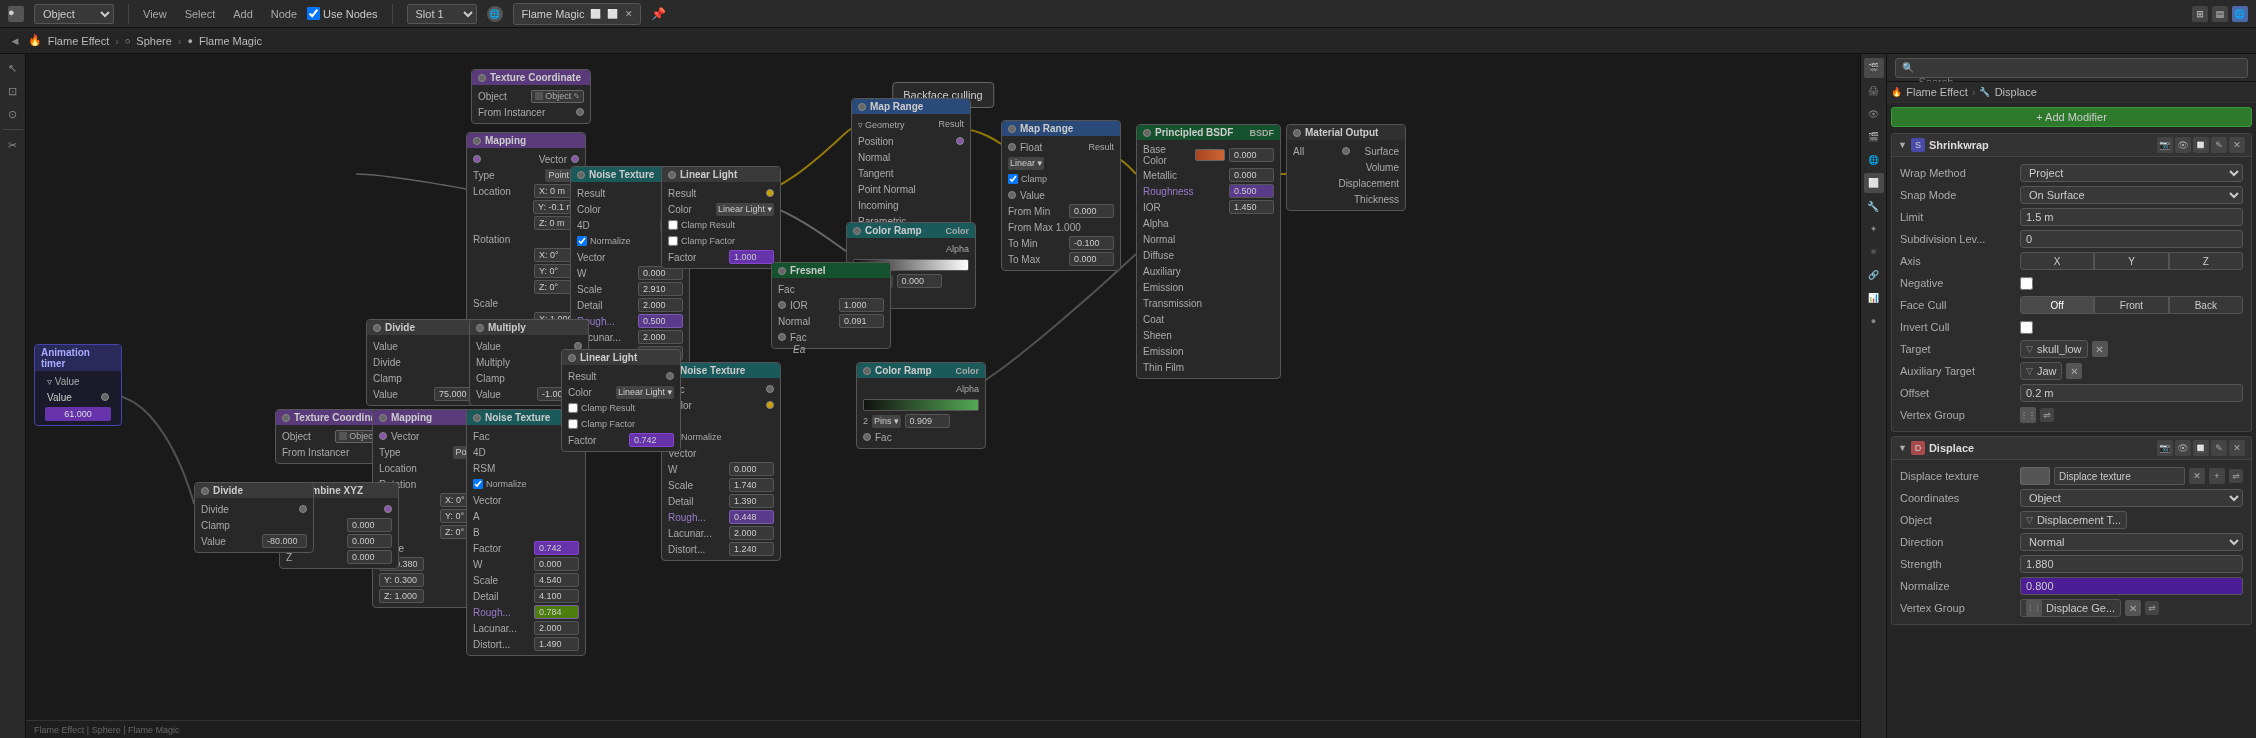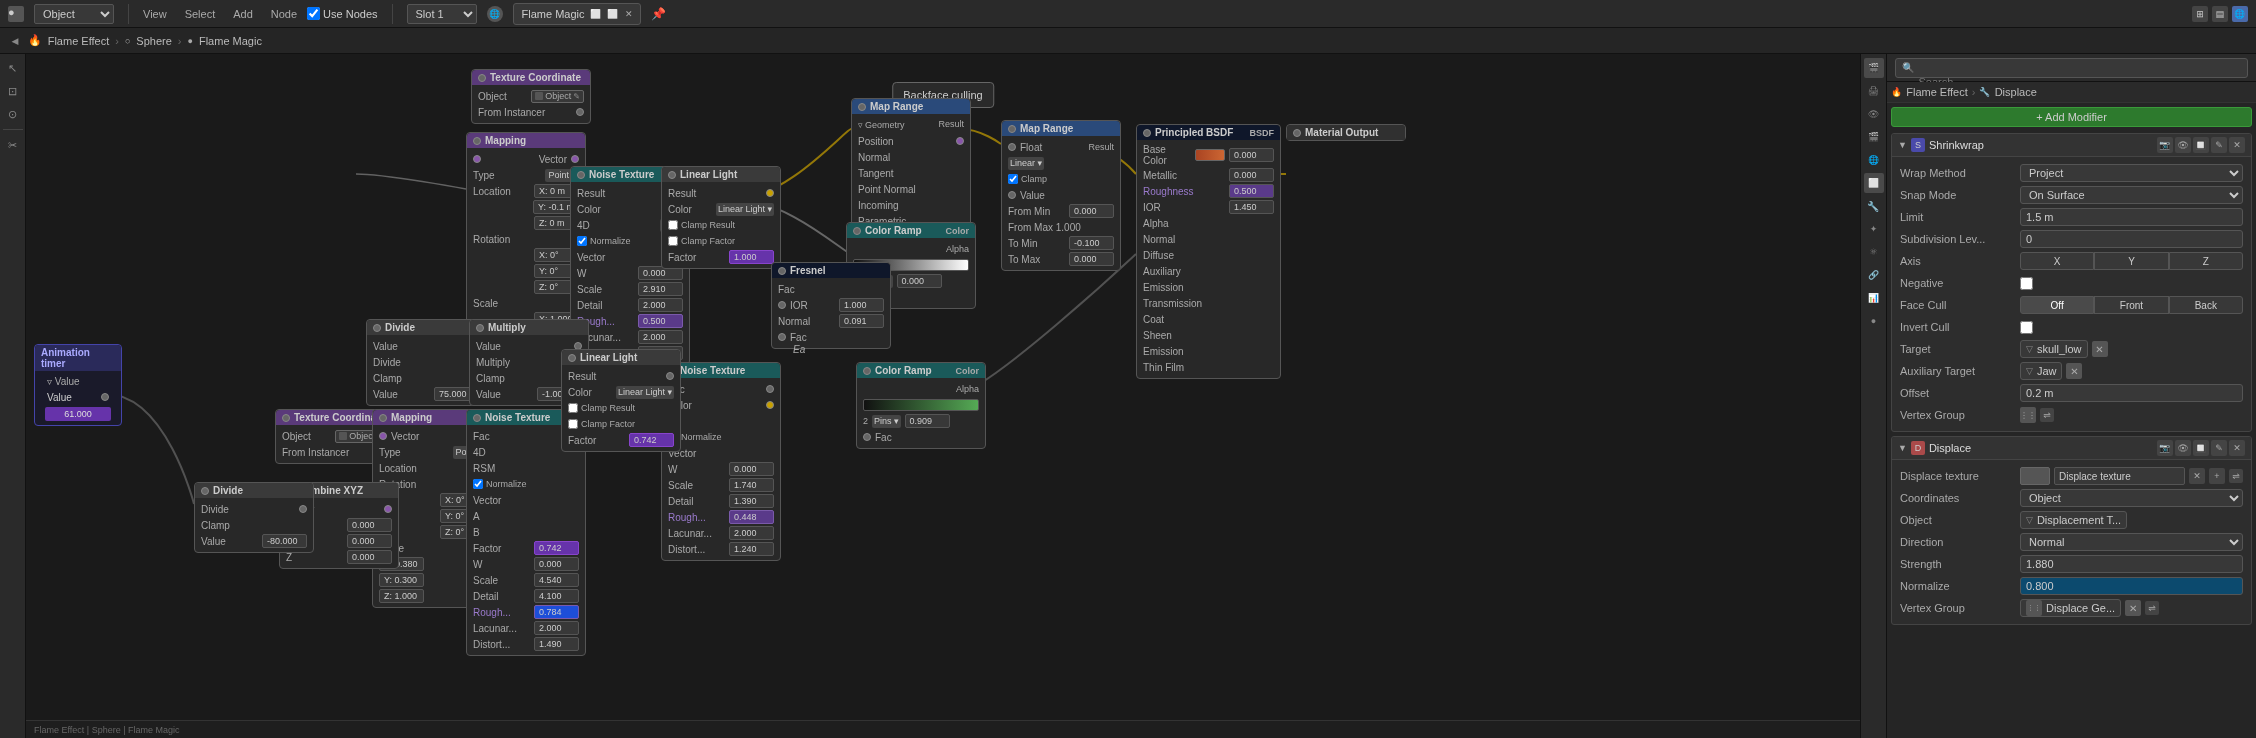--- a/index.html
+++ b/index.html
@@ -133,21 +133,21 @@
       display: flex;
       align-items: center;
       gap: 4px;
       border-radius: 3px 3px 0 0;
       border-bottom: 1px solid #444;
     }
     .modifier-header-label {
       flex: 1;
       color: #ddd;
       font-size: 11px;
-      font-weight: normal;
+      font-weight: bold;
     }
     .modifier-icons { display: flex; gap: 2px; }
     .mod-icon {
       width: 16px; height: 16px;
       background: #444;
       border-radius: 2px;
       display: flex; align-items: center; justify-content: center;
       font-size: 9px; color: #aaa; cursor: pointer;
     }
     .modifier-body { padding: 4px 8px; }
@@ -168,21 +168,21 @@
       background: #383838;
       border: 1px solid #555;
       border-radius: 3px;
       padding: 1px 5px;
       color: #ccc;
       font-size: 11px;
       height: 18px;
       display: flex;
       align-items: center;
     }
-    .prop-value.highlighted { background: #0c4a6e; }
+    .prop-value.highlighted { background: #4c1d95; }
     .prop-select {
       flex: 1;
       background: #383838;
       border: 1px solid #555;
       border-radius: 3px;
       color: #ccc;
       font-size: 11px;
       height: 18px;
       padding: 0 4px;
     }
@@ -347,21 +347,21 @@
       align-items: center;
       padding: 4px 0;
       gap: 3px;
     }
 
     
     .nh-violet { background: #5a3a7a; }
     .nh-blue { background: #2a4a7a; }
     .nh-gray { background: #3a3a3a; }
     .nh-teal { background: #1a5a5a; }
-    .nh-darkblue { background: #0f172a; }
+    .nh-darkblue { background: #14532d; }
     .nh-dark { background: #303030; }
 
     .checkbox-inline {
       display: flex; align-items: center; gap: 3px;
     }
 
     .anim-timer-node {
       position: absolute;
       background: #1a1a2a;
       border: 1px solid #4444aa;
@@ -841,20 +841,39 @@
           <span class="node-row-label">Thin Film</span>
         </div>
       </div>
     </div>
 
     <div class="node-card" style="left:1260px;top:70px;width:120px">
       <div class="node-header nh-dark">
         <div class="node-dot dot-gray"></div>
         <span>Material Output</span>
       </div>
+      <div class="node-body">
+        <div class="node-row">
+          <span class="node-row-label">All</span>
+          <div class="node-dot dot-gray"></div>
+          <span class="node-row-label" style="text-align:right">Surface</span>
+        </div>
+        <div class="node-row">
+          <span class="node-row-label"></span>
+          <span class="node-row-label" style="text-align:right">Volume</span>
+        </div>
+        <div class="node-row">
+          <span class="node-row-label"></span>
+          <span class="node-row-label" style="text-align:right">Displacement</span>
+        </div>
+        <div class="node-row">
+          <span class="node-row-label"></span>
+          <span class="node-row-label" style="text-align:right">Thickness</span>
+        </div>
+      </div>
     </div>
 
     <div class="node-card" style="left:820px;top:168px;width:130px">
       <div class="node-header nh-teal">
         <div class="node-dot dot-gray"></div>
         <span>Color Ramp</span>
         <span style="position:absolute;right:6px;font-size:9px;color:#aaa">Color</span>
       </div>
       <div class="node-body">
         <div class="node-row">
@@ -1087,21 +1106,21 @@
         <div class="node-row">
           <span class="node-row-label">Scale</span>
           <div class="node-row-value">4.540</div>
         </div>
         <div class="node-row">
           <span class="node-row-label">Detail</span>
           <div class="node-row-value">4.100</div>
         </div>
         <div class="node-row">
           <span class="node-row-label" style="color:#9a7acc">Rough...</span>
-          <div class="node-row-value" style="background:#1d4ed8;border-color:#7a5aaa">0.784</div>
+          <div class="node-row-value" style="background:#4d7c0f;border-color:#7a5aaa">0.784</div>
         </div>
         <div class="node-row">
           <span class="node-row-label">Lacunar...</span>
           <div class="node-row-value">2.000</div>
         </div>
         <div class="node-row">
           <span class="node-row-label">Distort...</span>
           <div class="node-row-value">1.490</div>
         </div>
       </div>

